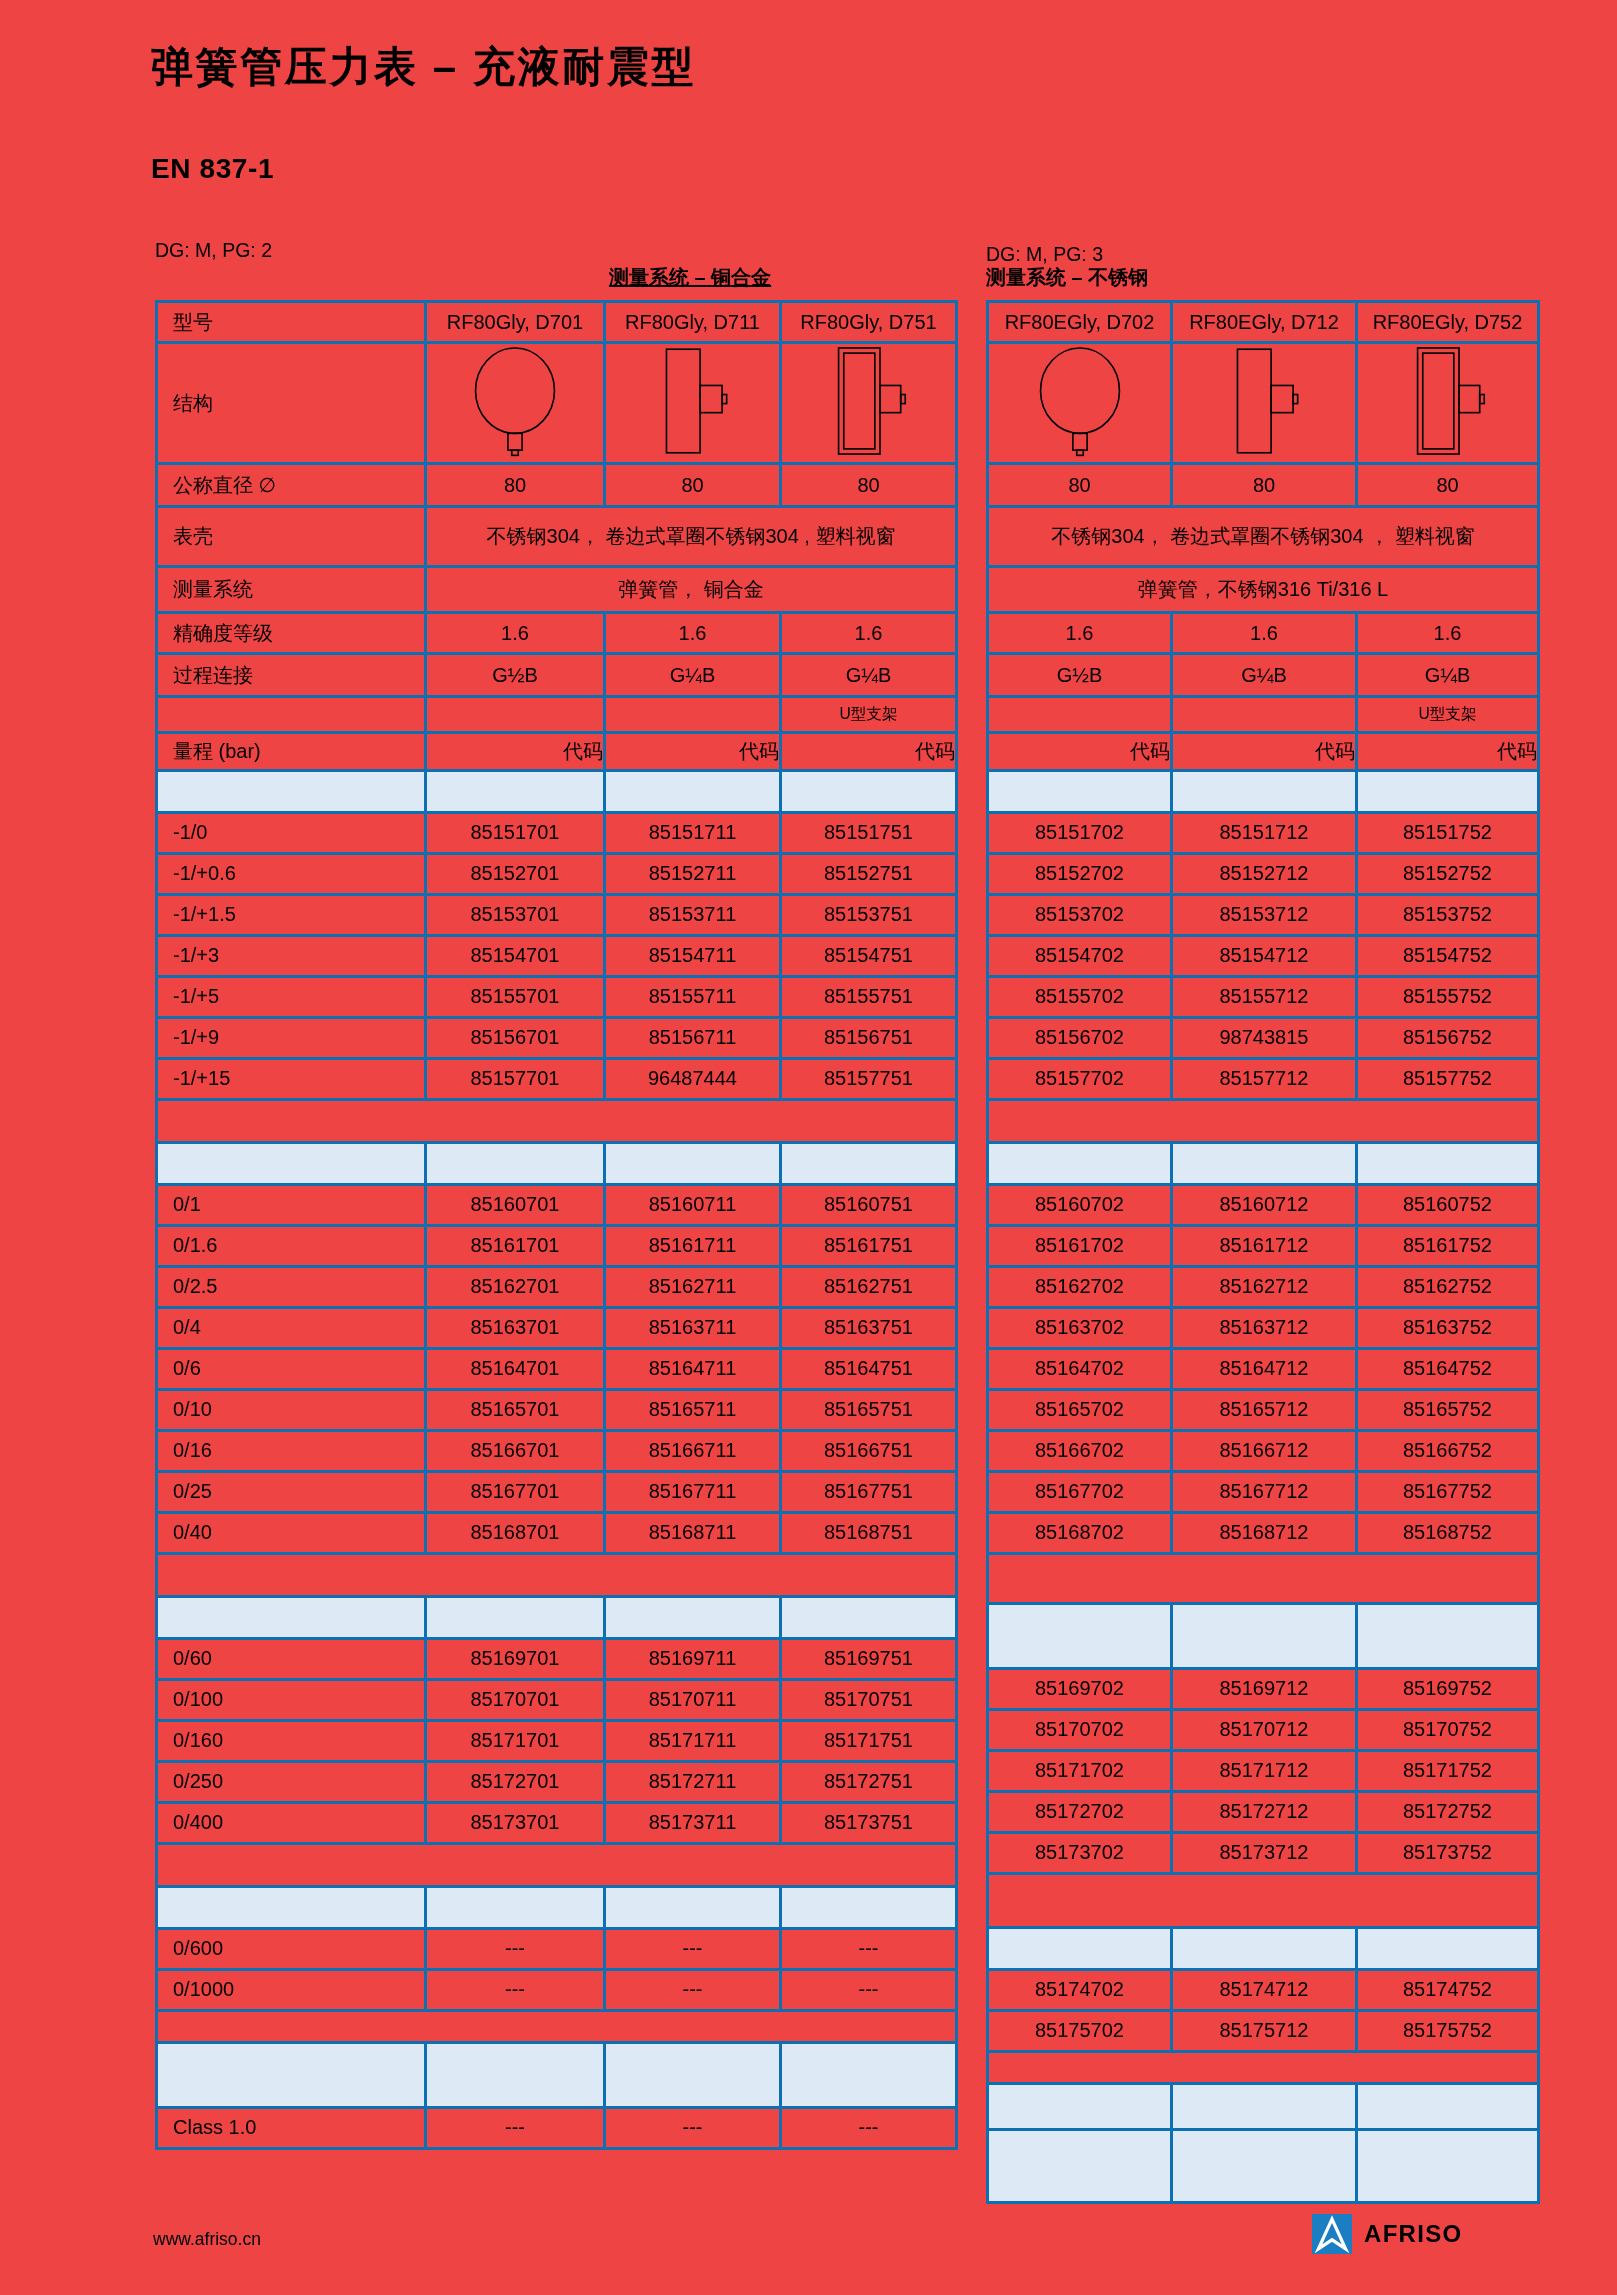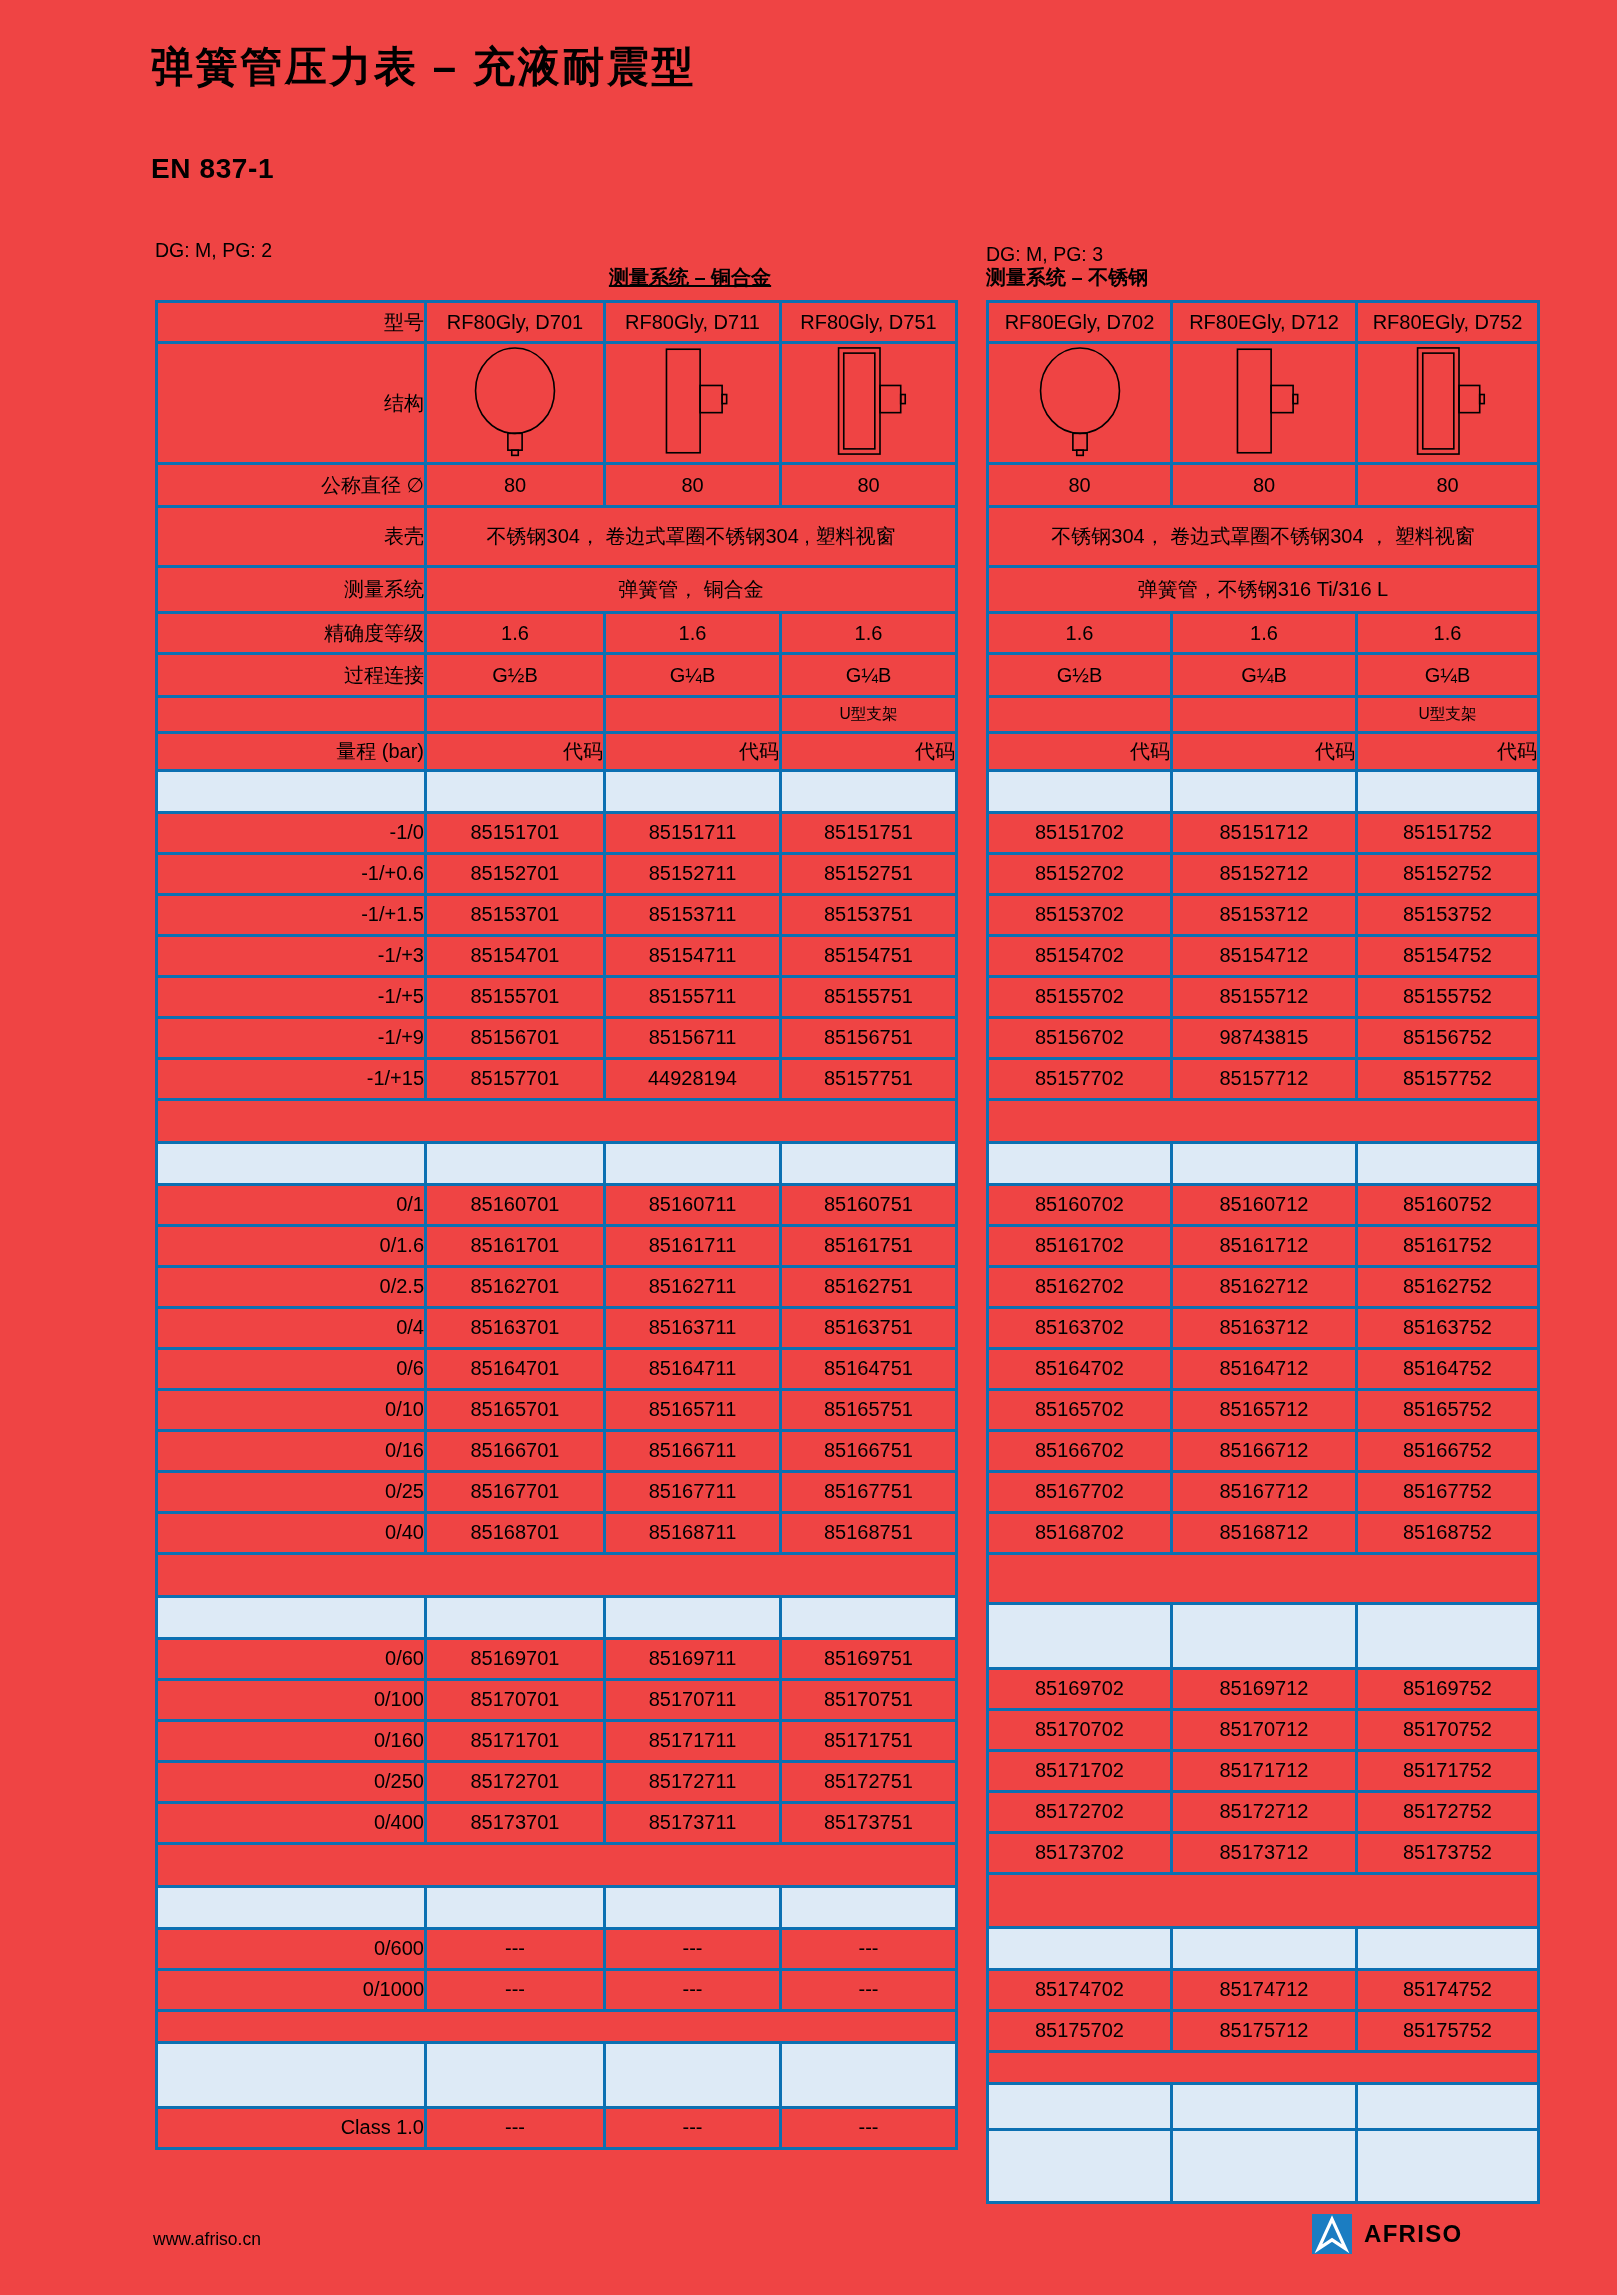--- a/index.html
+++ b/index.html
@@ -16,21 +16,21 @@
   #subtitle-right{left:986px;top:264px;font-size:20px;font-weight:700;}
   #subtitle-left{font-weight:700;text-decoration:underline;}
 
   table.ptable{border-collapse:collapse;table-layout:fixed;}
   #table-left{position:absolute;left:155px;top:300px;}
   #table-right{position:absolute;left:986px;top:300px;}
   .ptable td{
     border:3.2px solid #0c70b2;font-size:20px;text-align:center;vertical-align:middle;
     padding:0;overflow:hidden;white-space:nowrap;
   }
-  .ptable td.cell-label{text-align:right;padding-left:9px;}
+  .ptable td.cell-label{text-align:left;padding-left:15px;}
   .ptable td.shaded{background:#ddeaf6;}
   .ptable td.small-note{font-size:15.6px;}
 
   tr.row-model td{height:38px;}
   tr.row-structure td{height:118px;}
   tr.row-diam td{height:40px;}
   tr.row-case td{height:57px;}
   tr.row-system td{height:43px;}
   tr.row-acc td{height:38px;}
   tr.row-conn td{height:40px;}
@@ -172,21 +172,21 @@
         </tr>
         <tr class="r-codes">
           <td class="cell-label">-1/+9</td>
           <td>85156701</td>
           <td>85156711</td>
           <td>85156751</td>
         </tr>
         <tr class="r-codes">
           <td class="cell-label">-1/+15</td>
           <td>85157701</td>
-          <td>44928194</td>
+          <td>96487444</td>
           <td>85157751</td>
         </tr>
         <tr class="r-blank">
           <td colspan="4"></td>
         </tr>
         <tr class="r-shade">
           <td class="shaded"></td>
           <td class="shaded"></td>
           <td class="shaded"></td>
           <td class="shaded"></td>

